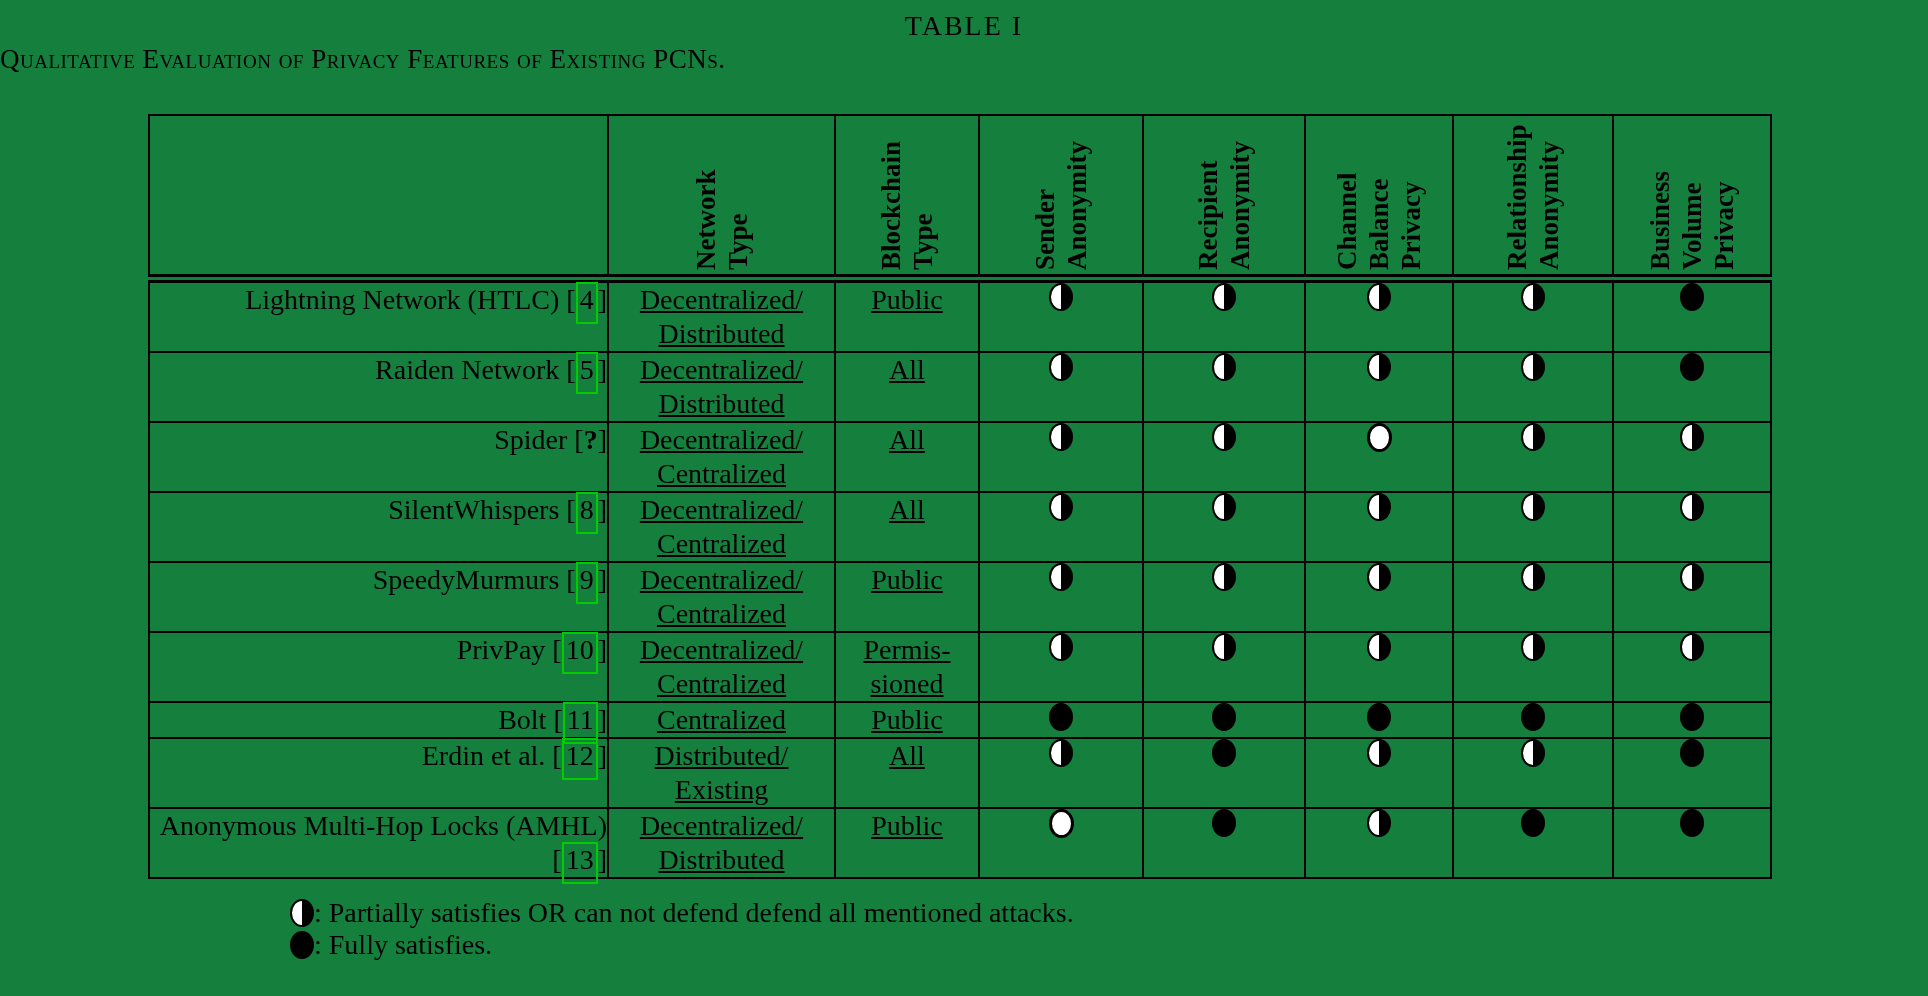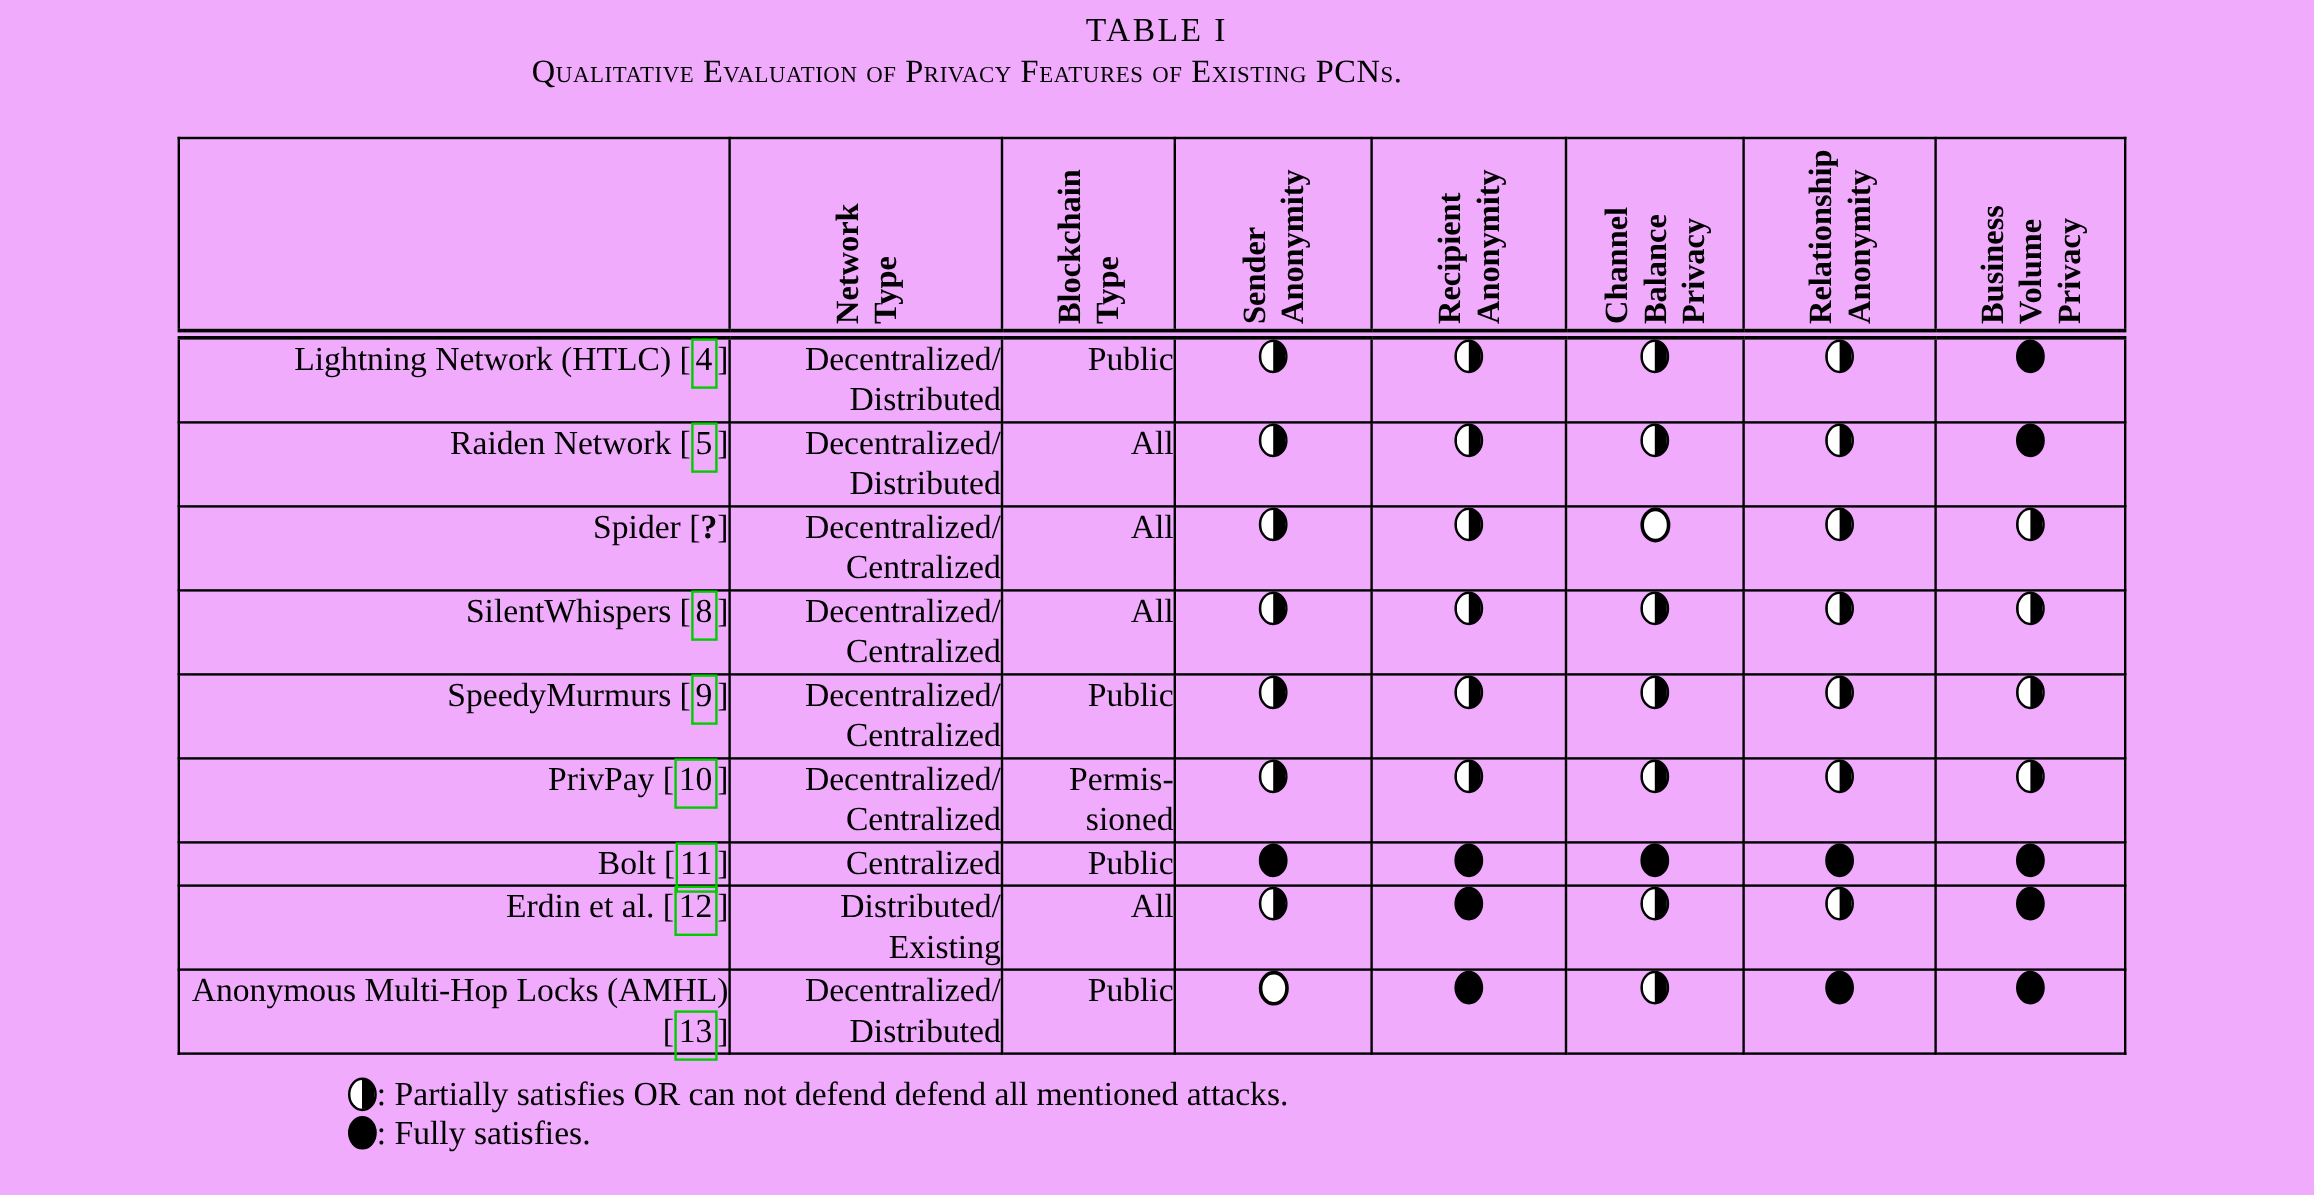--- a/index.html
+++ b/index.html
@@ -5,34 +5,33 @@
   html, body {
     margin: 0; padding: 0;
     background: #ffffff;
     font-family: "Liberation Serif", "DejaVu Serif", serif;
     color: #000;
   }
   .page {
     position: relative;
     width: 1928px;
     height: 996px;
-    background: #f0abfc;
+    background: #15803d;
     overflow: hidden;
   }
   .caption-num {
     position: absolute;
     top: 10px; left: 0; width: 1928px;
     text-align: center;
     font-size: 28px;
     letter-spacing: 2px;
   }
   .caption-title {
     position: absolute;
     top: 44px; left: 0; width: 1612px;
-    text-align: center;
     font-variant: small-caps;
     font-size: 27px;
     letter-spacing: 0.5px;
   }
   table.eval {
     position: absolute;
     left: 148px; top: 114px;
     width: 1622px;
     border-collapse: collapse;
     table-layout: fixed;
@@ -58,26 +57,27 @@
     text-align: left;
   }
   td.name-cell {
     text-align: right;
     font-size: 28px;
     line-height: 34px;
     padding: 3px 8px 0 8px;
     height: 66px;
   }
   td.text-cell {
-    text-align: right;
+    text-align: center;
     font-size: 28px;
     line-height: 34px;
     white-space: pre-line;
     padding-top: 3px;
     height: 66px;
+    text-decoration: underline;
   }
   td.sym-cell {
     text-align: center;
     padding-top: 6px;
     height: 66px;
   }
   tr.single td { height: 32px; border-radius: 14px; }
   .cite { display: inline; }
   .cite.linked {
     border: 2px solid var(--link-green, #00cc00);

